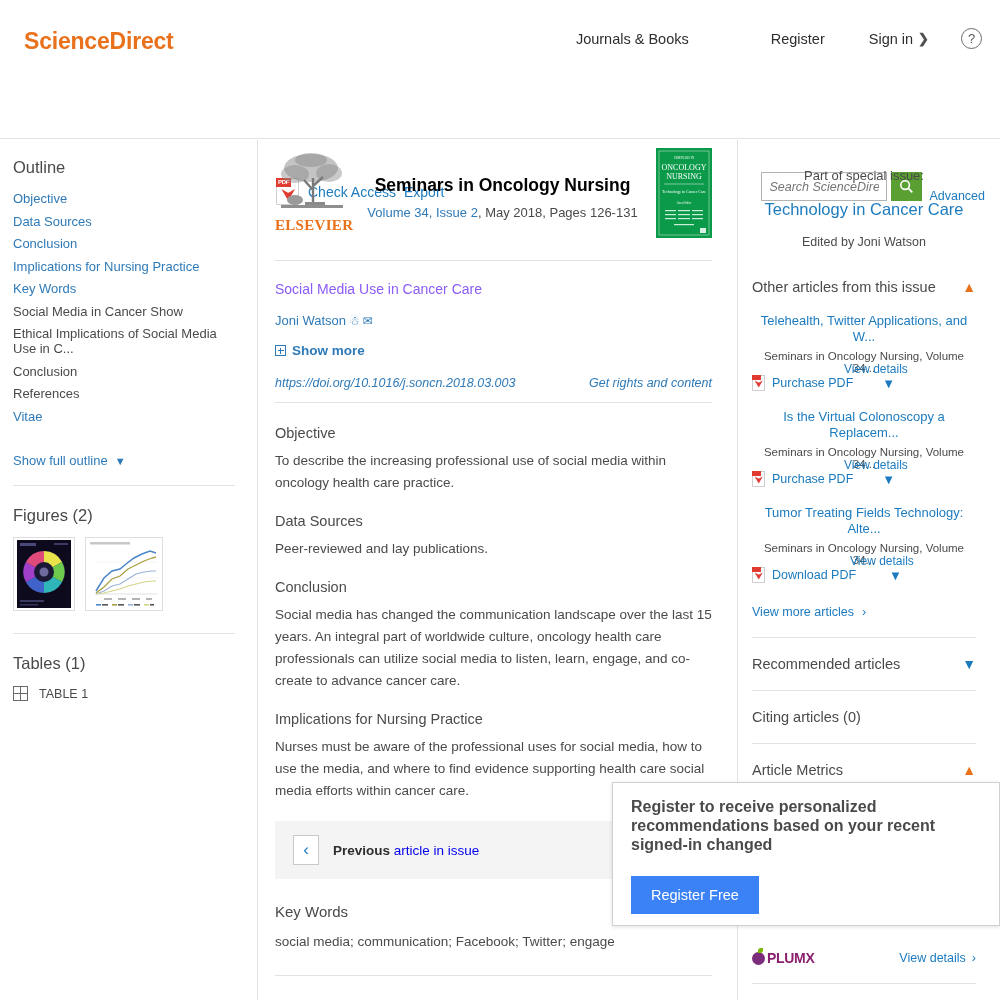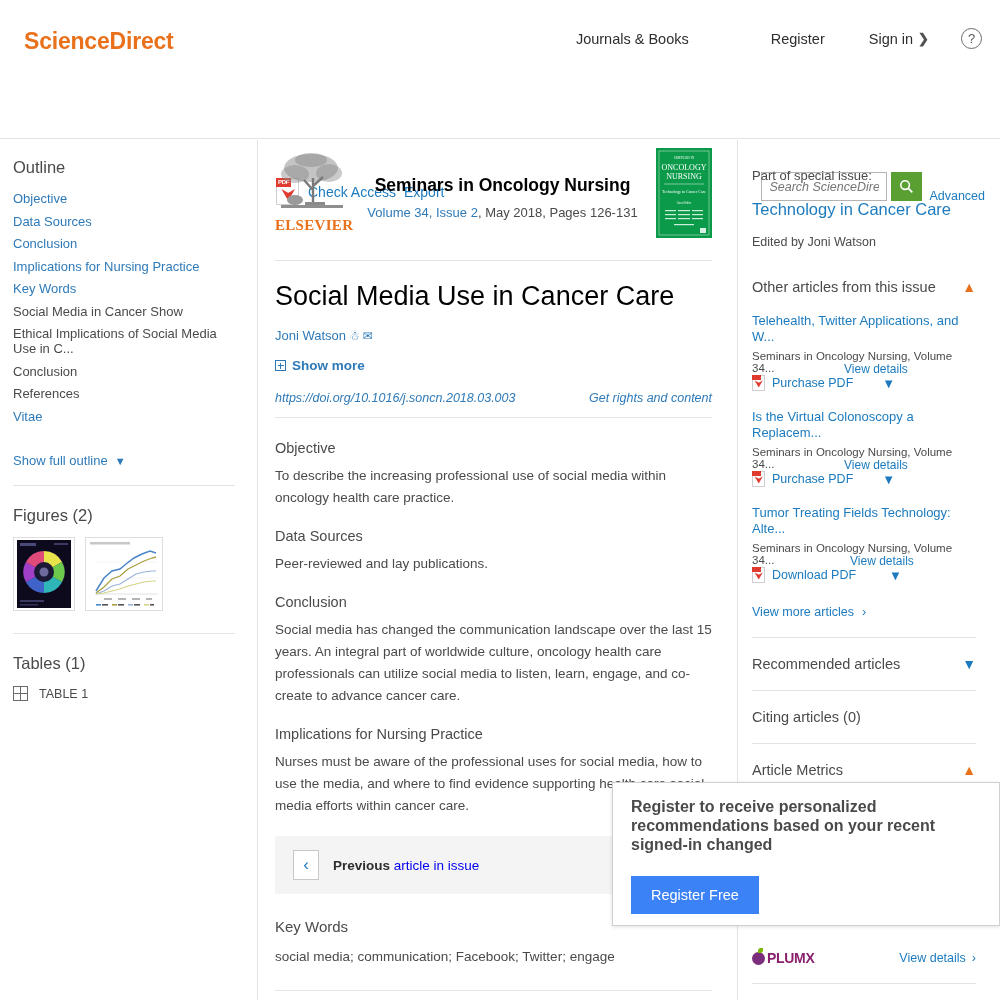--- a/index.html
+++ b/index.html
@@ -130,21 +130,21 @@
   }
   .journal-text { flex: 1; text-align: center; padding-top: 27px; }
   .journal-name { font-size: 17.5px; color: #000000; font-weight: 700; }
   .journal-meta { font-size: 13px; color: #4a4a4a; margin-top: 9px; }
   .journal-meta .lnk { color: #2e7ab8; }
   .cover-img {
     width: 56px; height: 90px; flex: none;
     background: #0a9a4a; position: relative; overflow: hidden;
   }
   .hr-mid { border: none; border-top: 1px solid #e3e3e3; margin: 12px 0 0 0; }
-  .article-title { font-size: 27px; color: #000000; font-weight: 400; margin: 20px 0 0 0; }
+  .article-title { font-size: 14px; color: #8b5cf6; font-weight: 400; margin: 20px 0 0 0; }
   .author-line { margin-top: 16px; font-size: 13px; display: flex; align-items: center; gap: 3px; }
   .author-line .an { color: #2e7ab8; }
   .ico-person, .ico-env { color: #2e7ab8; font-size: 12px; }
   .show-more {
     margin-top: 15px; font-size: 13.5px; color: #2e7ab8; font-weight: bold;
     display: flex; align-items: center; gap: 6px;
   }
   .plus-box {
     width: 11px; height: 11px; border: 1.2px solid #2e7ab8; position: relative; flex: none;
   }
@@ -174,21 +174,21 @@
   }
   .nav-lbl b { font-weight: bold; color: #2e2e2e; }
   .kw-block { margin-top: 24px; }
   .kw-h { font-size: 15px; color: #4a4a4a; margin-bottom: 14px; }
   .kw-p { font-size: 13.5px; color: #4a4a4a; }
   .hr-mid3 { border: none; border-top: 1px solid #e3e3e3; margin: 26px 0 0 0; }
 
   
   .rightcol {
     position: absolute; left: 737px; top: 140px; width: 263px; height: 860px;
-    border-left: 1px solid #e3e3e3; padding: 28px 24px 0 14px;
+    border-left: 1px solid #e3e3e3; padding: 28px 24px 0 14px; text-align: center;
   }
   .ri-label { font-size: 13px; color: #4a4a4a; }
   .ri-special {
     font-size: 16.5px; color: #1c7bbf; margin-top: 16px; line-height: 20px;
   }
   .ri-editor { font-size: 12.5px; color: #4a4a4a; margin-top: 16px; }
   .ri-sec-head {
     display: flex; align-items: center; justify-content: space-between;
     margin-top: 30px; font-size: 14.5px; color: #4a4a4a;
   }

